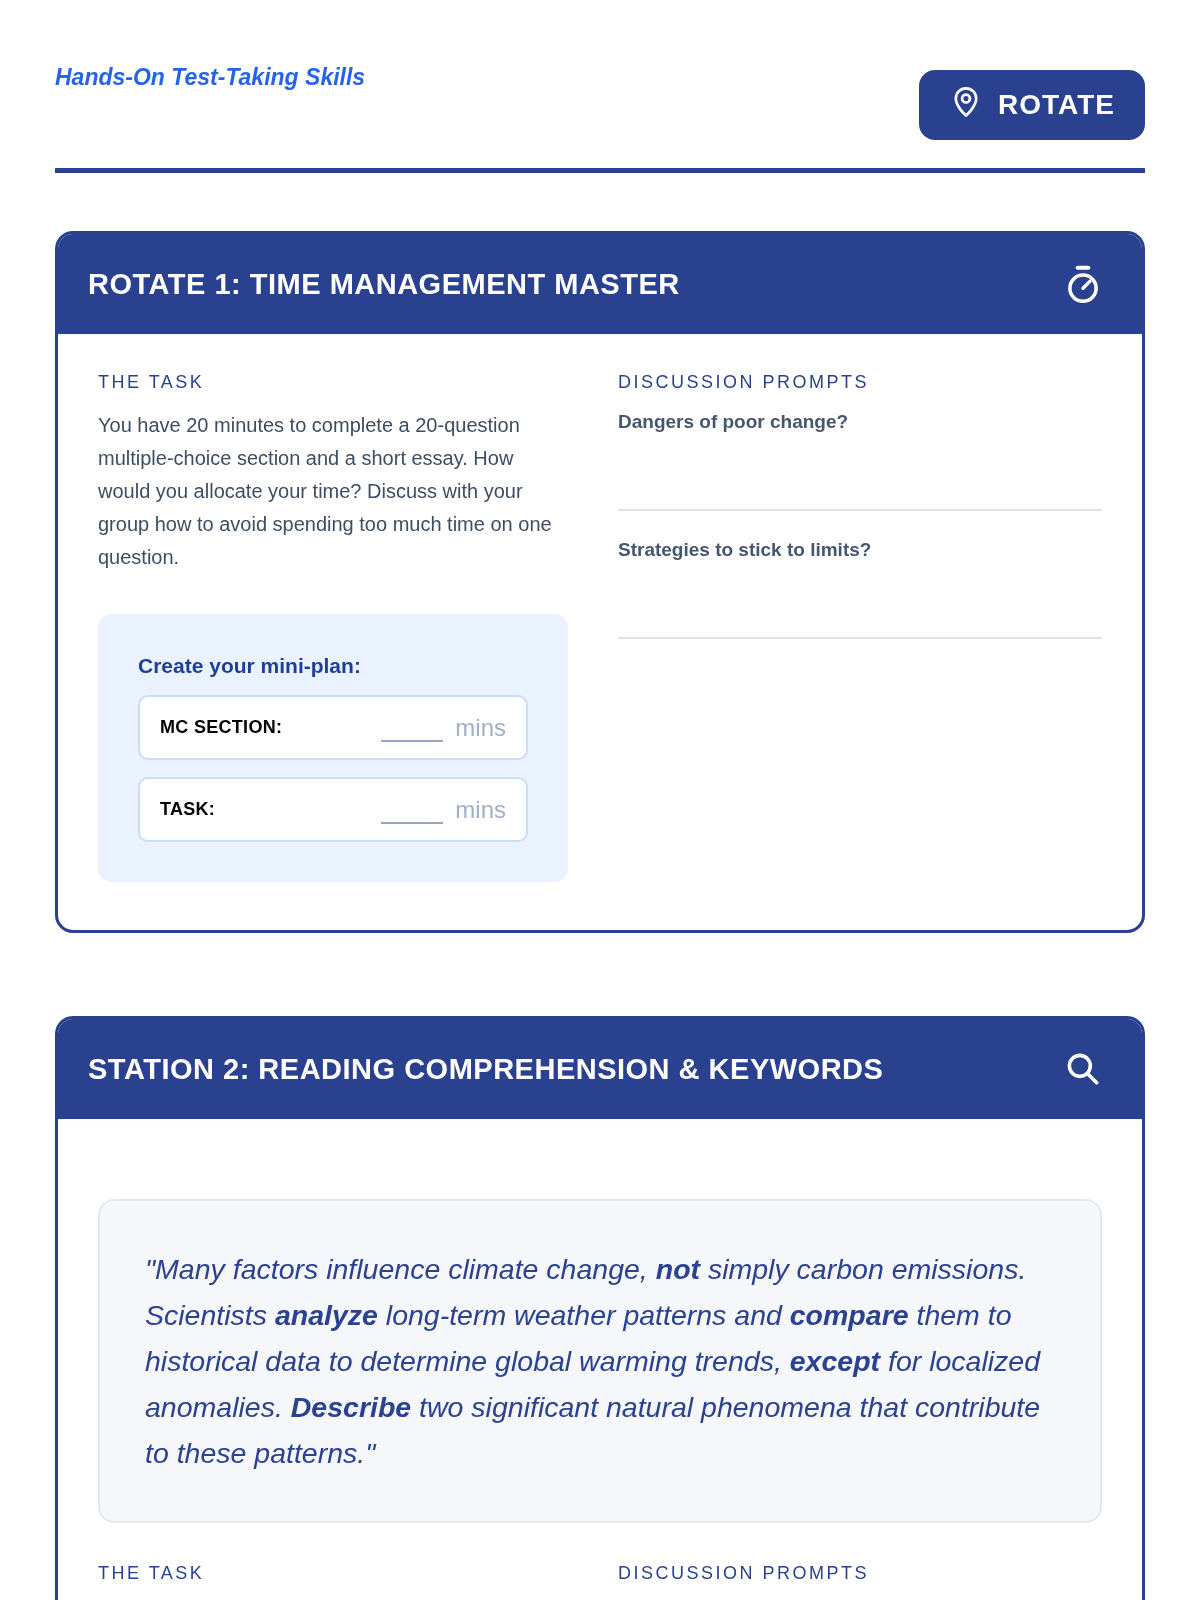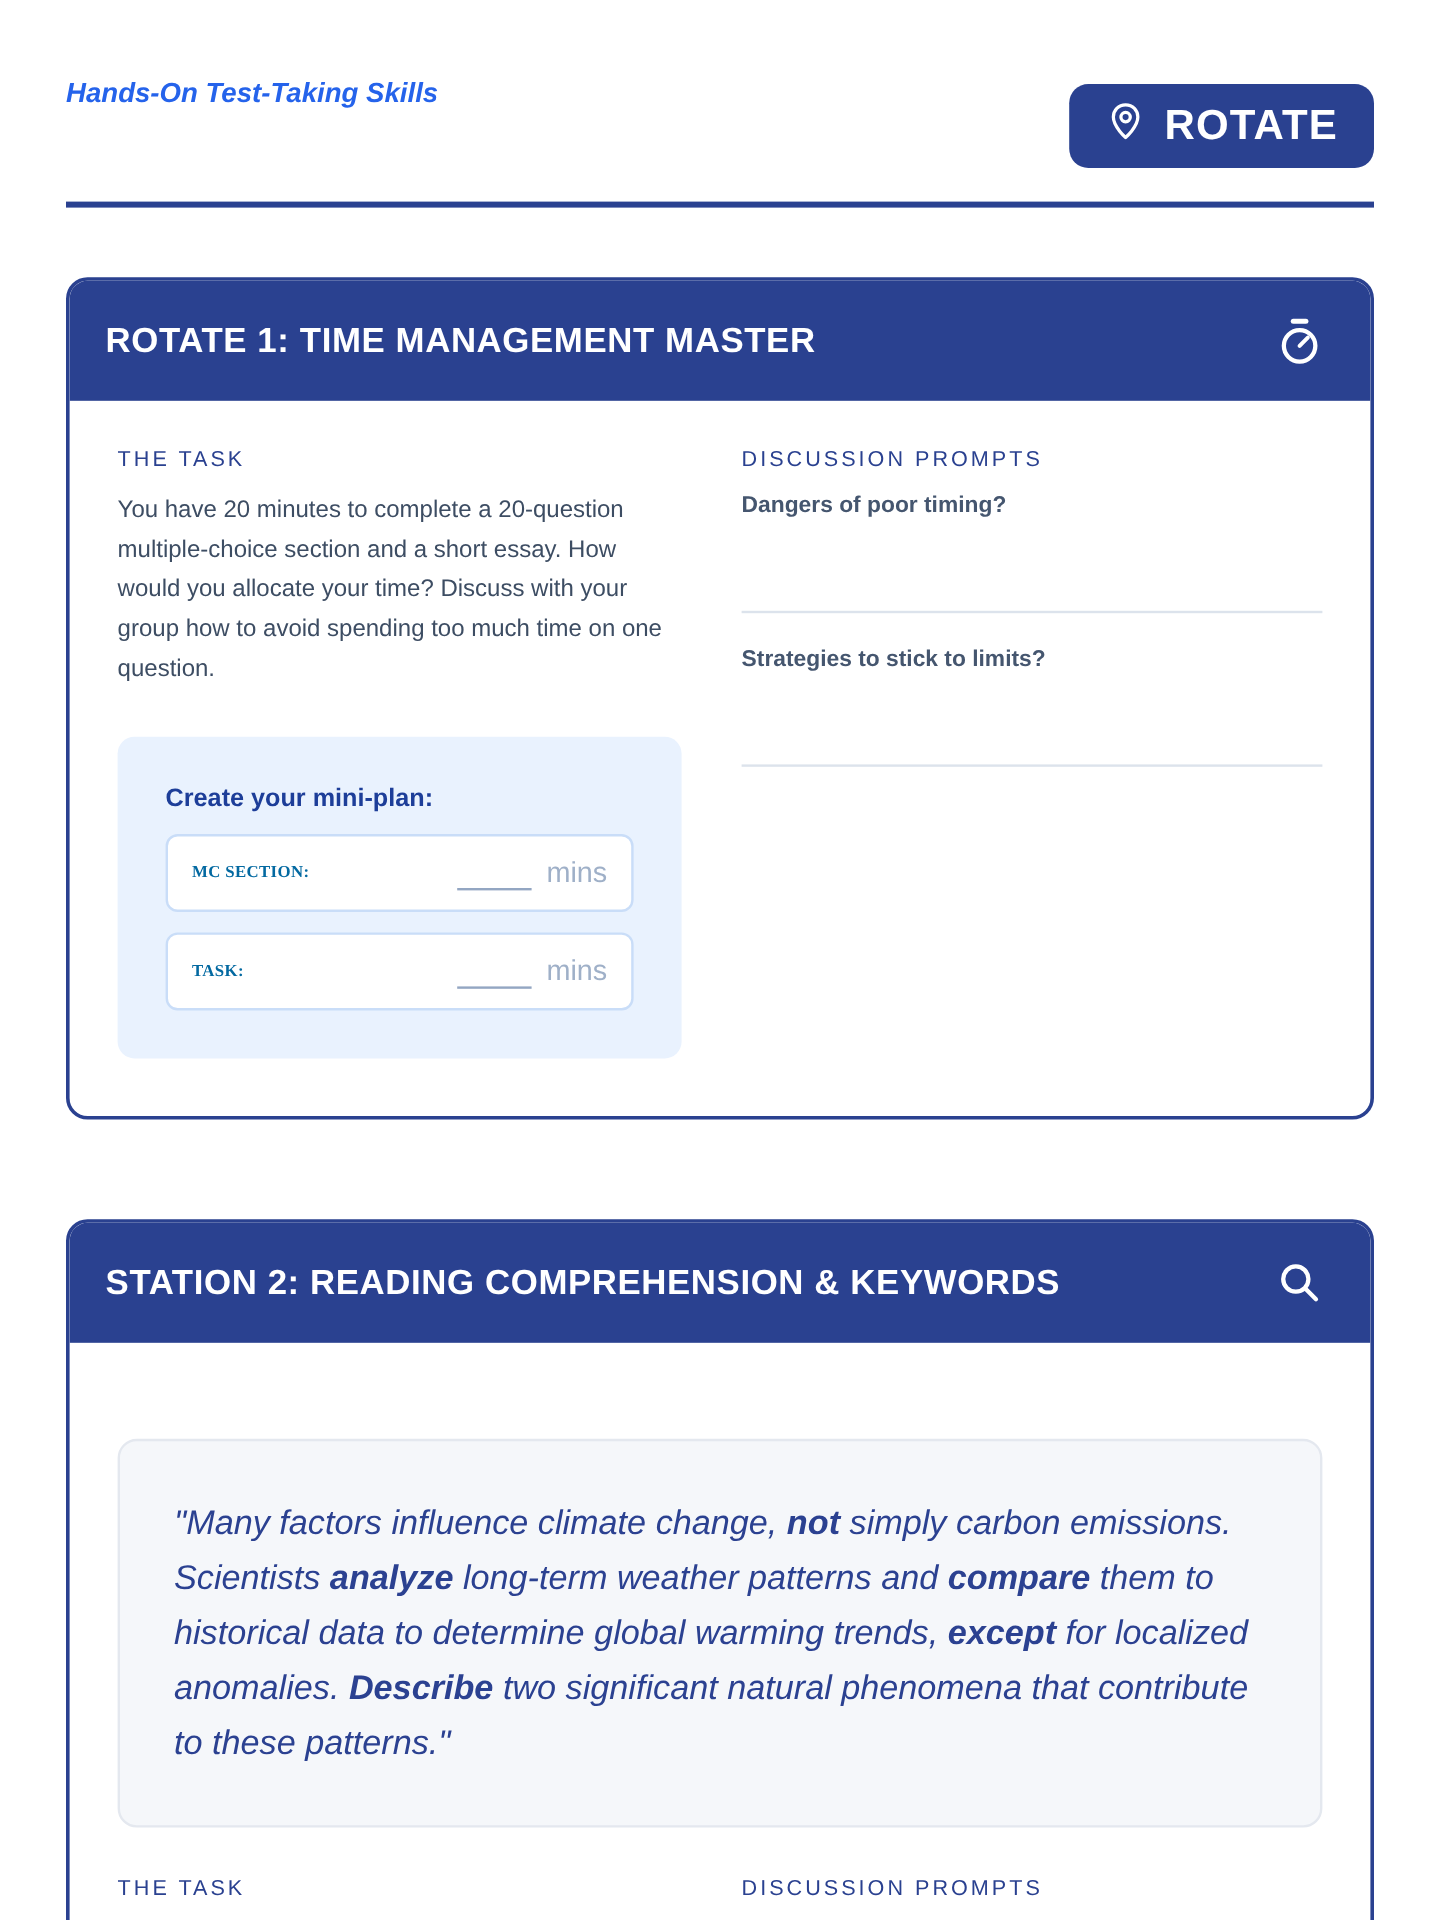--- a/index.html
+++ b/index.html
@@ -48,21 +48,21 @@
   .rotate-btn{
     margin-top:14px;
     background:var(--navy);
     color:#fff;
     border:none;
     border-radius:16px;
     height:70px;
     padding:0 30px;
     display:flex;align-items:center;gap:15px;
     font-family:"Liberation Sans", sans-serif;
-    font-size:35px;font-weight:700;letter-spacing:1px;
+    font-size:28px;font-weight:700;letter-spacing:1px;
     cursor:pointer;
   }
   .page-rule{
     margin:28px 55px 0 55px;
     border:none;
     border-top:5px solid var(--navy);
   }
   
   .station-card{
     margin:58px 55px 0 55px;
@@ -129,25 +129,24 @@
   .plan-row{
     margin-top:17px;
     background:#fff;
     border:2px solid var(--input-border);
     border-radius:10px;
     height:65px;
     display:flex;align-items:center;justify-content:space-between;
     padding:0 20px;
   }
   .plan-label{
-    font-size:14px;
-    font-weight:700;
-    color:#0369a1;
+    font-size:18px;
+    font-weight:700;
+    color:#000000;
     letter-spacing:0.3px;
-    font-family:Liberation Serif, serif;
   }
   .plan-value{display:flex;align-items:flex-end;gap:12px;}
   .blank{
     display:inline-block;
     width:62px;
     border-bottom:2.5px solid var(--blank-line);
     height:20px;
   }
   .unit{
     font-size:24px;
@@ -222,21 +221,21 @@
           <span class="plan-value">
             <span class="blank"></span>
             <span class="unit">mins</span>
           </span>
         </div>
       </div>
     </div>
 
     <div>
       <div class="section-heading">DISCUSSION PROMPTS</div>
-      <div class="prompt">Dangers of poor timing?</div>
+      <div class="prompt">Dangers of poor change?</div>
       <div class="write-line"></div>
       <div class="prompt">Strategies to stick to limits?</div>
       <div class="write-line"></div>
     </div>
   </div>
 </section>
 
 <section class="station-card second">
   <div class="card-header">
     <h2>STATION 2: READING COMPREHENSION &amp; KEYWORDS</h2>

